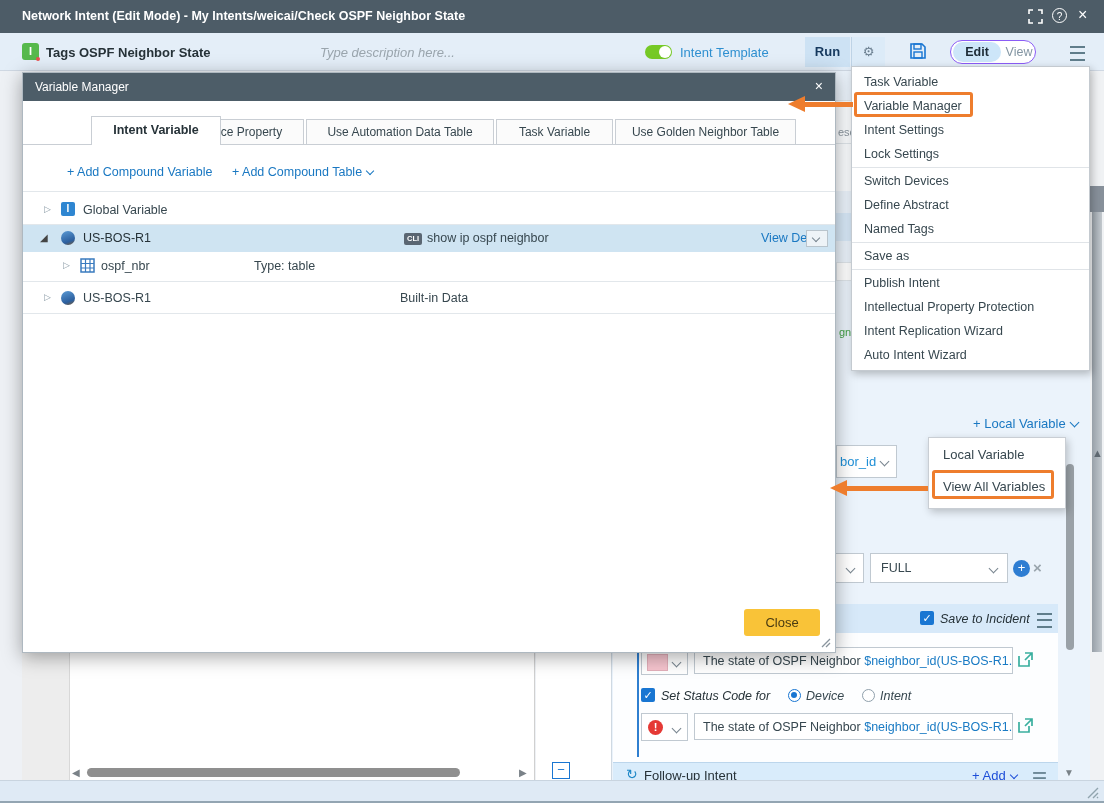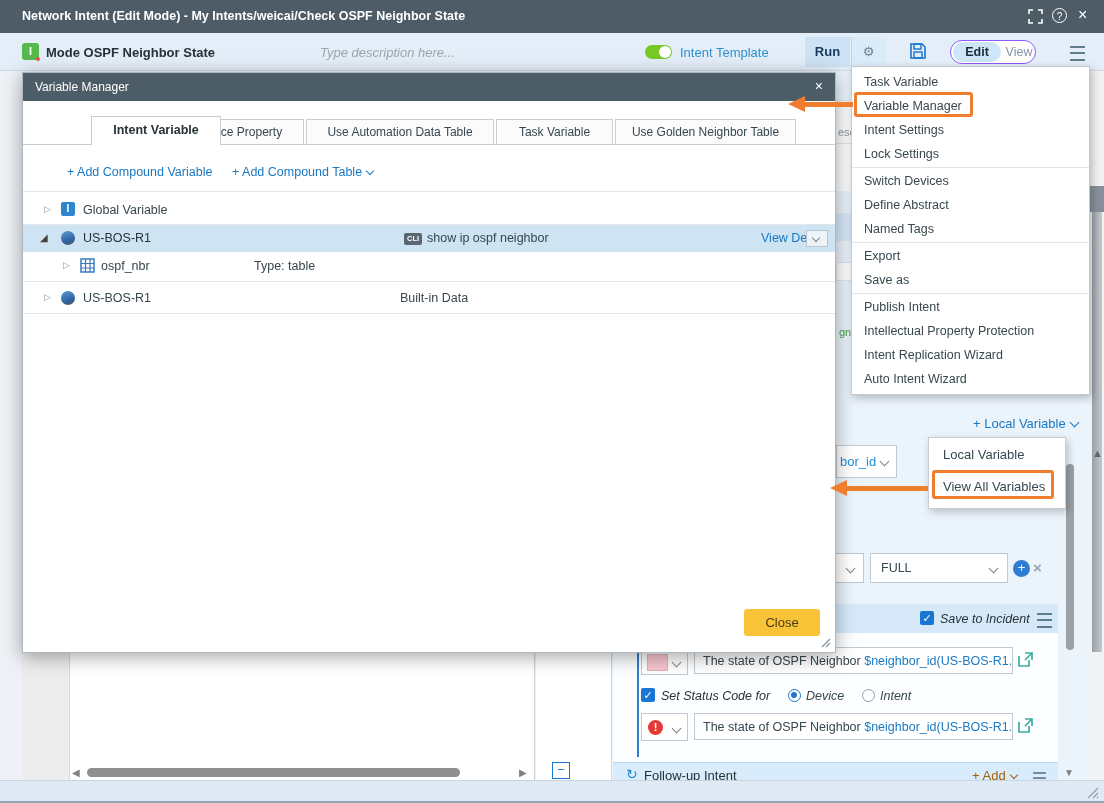--- a/index.html
+++ b/index.html
@@ -65,21 +65,21 @@
   <svg class="abs" style="left:1028px;top:9px;" width="15" height="15" viewBox="0 0 15 15">
     <path d="M1 5V1h4M10 1h4v4M14 10v4h-4M5 14H1v-4" fill="none" stroke="#fff" stroke-width="1.6"></path>
   </svg>
   <div class="abs" style="left:1052px;top:8px;width:15px;height:15px;border:1.4px solid #fff;border-radius:50%;color:#fff;font-size:10px;line-height:15px;text-align:center;box-sizing:border-box;">?</div>
   <div class="abs" style="left:1078px;top:6px;color:#fff;font-size:16px;">×</div>
 </div>
 
 <div class="abs toolbar">
   <div class="abs" style="left:22px;top:10px;width:17px;height:17px;background:#56b94c;border-radius:3px;color:#fff;font-weight:bold;font-size:11px;text-align:center;line-height:17px;">I</div>
   <div class="abs" style="left:36px;top:24px;width:4px;height:4px;border-radius:50%;background:#e94f4f;"></div>
-  <div class="abs" style="left:46px;top:12px;font-size:13px;font-weight:bold;color:#263238;">Mode OSPF Neighbor State</div>
+  <div class="abs" style="left:46px;top:12px;font-size:13px;font-weight:bold;color:#263238;">Tags OSPF Neighbor State</div>
   <div class="abs" style="left:320px;top:12px;font-size:13px;font-style:italic;color:#9aa5ad;">Type description here...</div>
   <div class="abs" style="left:645px;top:12px;width:27px;height:14px;background:#76c926;border-radius:7px;">
     <div class="abs" style="left:14px;top:1px;width:12px;height:12px;background:#fff;border-radius:50%;"></div>
   </div>
   <div class="abs" style="left:680px;top:12px;font-size:13px;color:#2e8fd0;">Intent Template</div>
   <div class="abs" style="left:805px;top:4px;width:45px;height:30px;background:#cde2f4;text-align:center;line-height:30px;font-size:13px;font-weight:bold;color:#16395e;">Run</div>
   <div class="abs" style="left:851px;top:4px;width:34px;height:30px;background:#dcebf8;text-align:center;line-height:30px;font-size:13px;color:#6b7f90;border-left:1px solid #bed3e6;box-sizing:border-box;">⚙</div>
   <svg class="abs" style="left:908px;top:8px;" width="20" height="20" viewBox="0 0 20 20">
     <path d="M3 3h11l3 3v11H3z" fill="none" stroke="#1976d2" stroke-width="1.6"></path>
     <rect x="6" y="3" width="7" height="5" fill="none" stroke="#1976d2" stroke-width="1.4"></rect>
@@ -164,21 +164,21 @@
   <span style="color:#37474f;">The state of OSPF Neighbor </span><span style="color:#1a7bc4;">$neighbor_id(US-BOS-R1.os</span>
 </div>
 <svg class="abs" style="left:1017px;top:717px;z-index:6;" width="17" height="17" viewBox="0 0 17 17">
   <path d="M2 5v10h10V9" fill="none" stroke="#3aaf9f" stroke-width="1.7"></path>
   <path d="M8 2h7v7M15 2L8 9" fill="none" stroke="#3aaf9f" stroke-width="1.7"></path>
 </svg>
 
 <div class="abs" style="left:613px;top:762px;width:445px;height:24px;background:#d9ecfb;border-top:1px solid #bcd6ec;z-index:5;box-sizing:border-box;">
   <span style="position:absolute;left:13px;top:3px;color:#1e88c7;font-size:14px;">↻</span>
   <span style="position:absolute;left:31px;top:5px;font-size:13px;color:#263238;">Follow-up Intent</span>
-  <span style="position:absolute;left:359px;top:5px;font-size:13px;color:#a16207;"><span>+ Add</span><span class="chev chev-sm"></span></span>
+  <span style="position:absolute;left:359px;top:5px;font-size:13px;color:#1d4ed8;"><span>+ Add</span><span class="chev chev-sm"></span></span>
   <span class="ham" style="left:419px;top:8px;transform:scale(.85);"></span>
 </div>
 
 <div class="arrbtn" style="left:1092px;top:448px;color:#5f6870;font-size:11px;">▲</div>
 <div class="scrthumb" style="left:1066px;top:464px;width:8px;height:186px;background:#9aa1a7;"></div>
 <div class="arrbtn" style="left:1064px;top:768px;">▼</div>
 
 <div class="abs" style="left:1090px;top:71px;width:14px;height:715px;background:#f0f2f4;"></div>
 <div class="abs" style="left:1092px;top:186px;width:10px;height:466px;background:linear-gradient(90deg,#98a0a8,#c2c8cd);z-index:2;"></div>
 <div class="abs" style="left:1090px;top:186px;width:14px;height:26px;background:#87909a;z-index:2;"></div>
@@ -261,21 +261,20 @@
 <div class="abs menu">
   <div class="mi">Task Variable</div>
   <div class="mi">Variable Manager</div>
   <div class="mi">Intent Settings</div>
   <div class="mi">Lock Settings</div>
   <div class="mdiv"></div>
   <div class="mi">Switch Devices</div>
   <div class="mi">Define Abstract</div>
   <div class="mi">Named Tags</div>
   <div class="mdiv"></div>
-  <div class="mi">Export</div>
   <div class="mi">Save as</div>
   <div class="mdiv"></div>
   <div class="mi">Publish Intent</div>
   <div class="mi">Intellectual Property Protection</div>
   <div class="mi">Intent Replication Wizard</div>
   <div class="mi">Auto Intent Wizard</div>
 </div>
 <div class="obox" style="left:854px;top:92px;width:119px;height:25px;"></div>
 
 <div class="oarrow" style="left:788px;top:96px;width:66px;">

